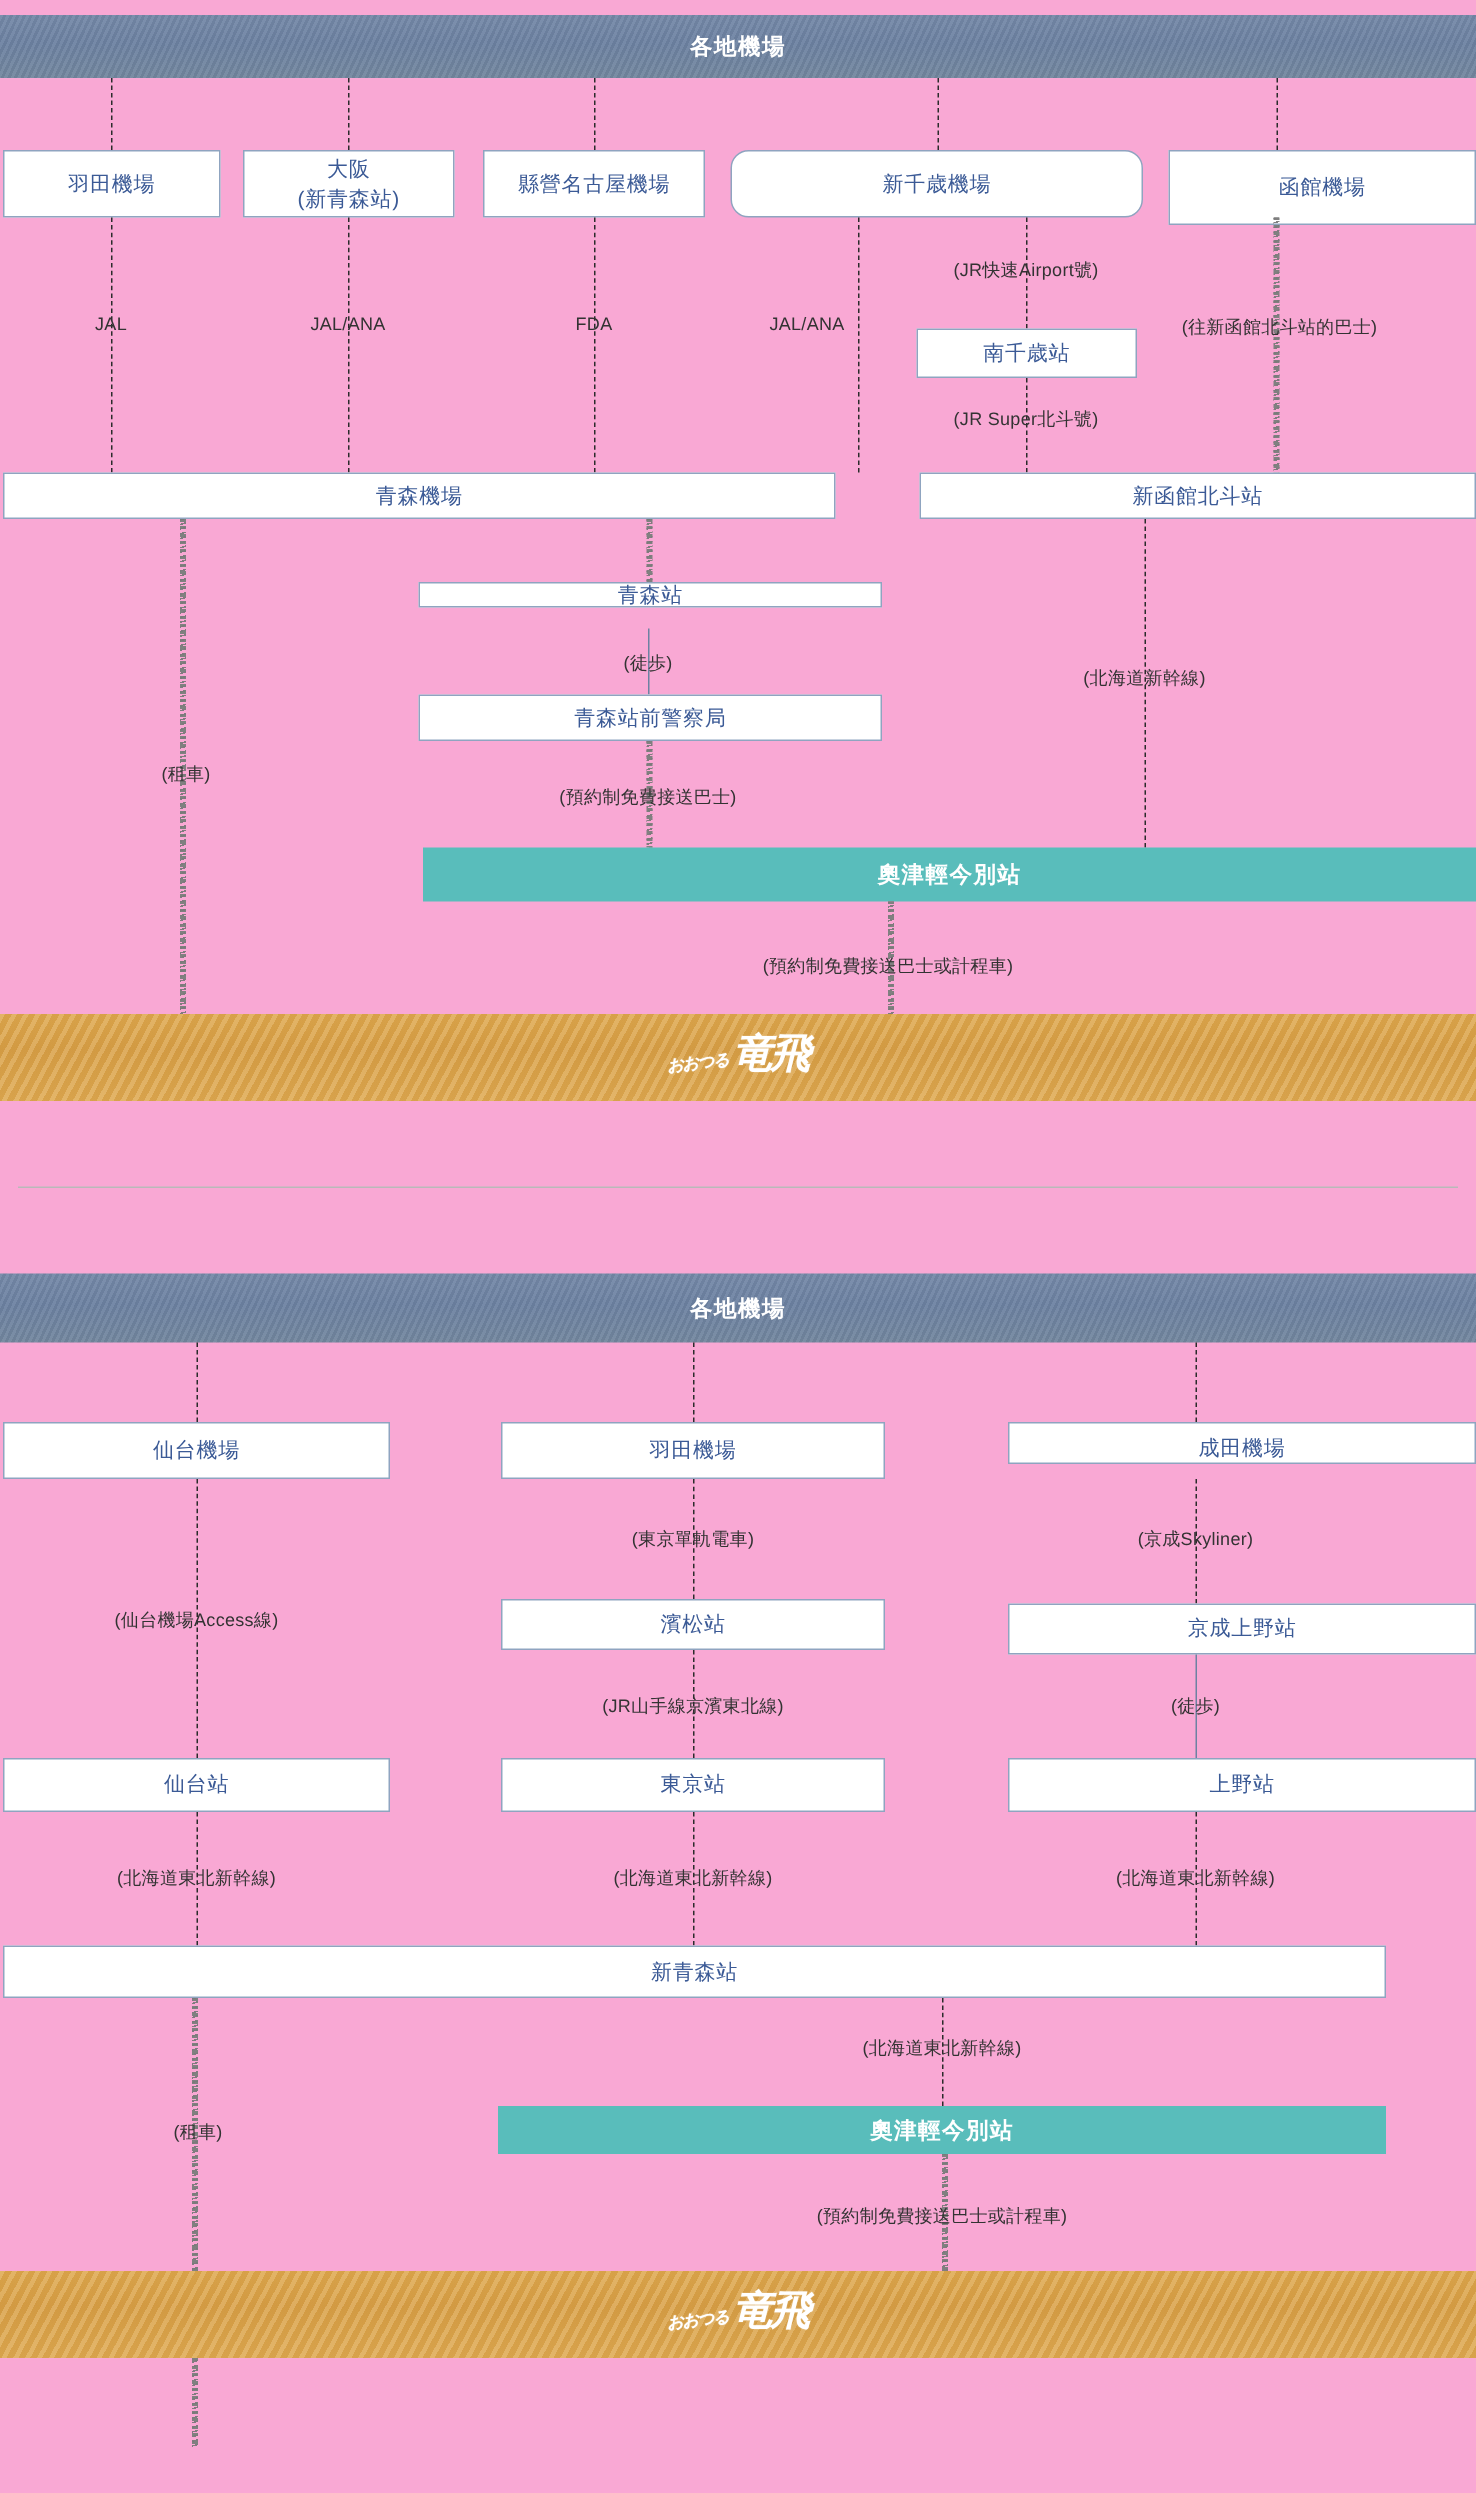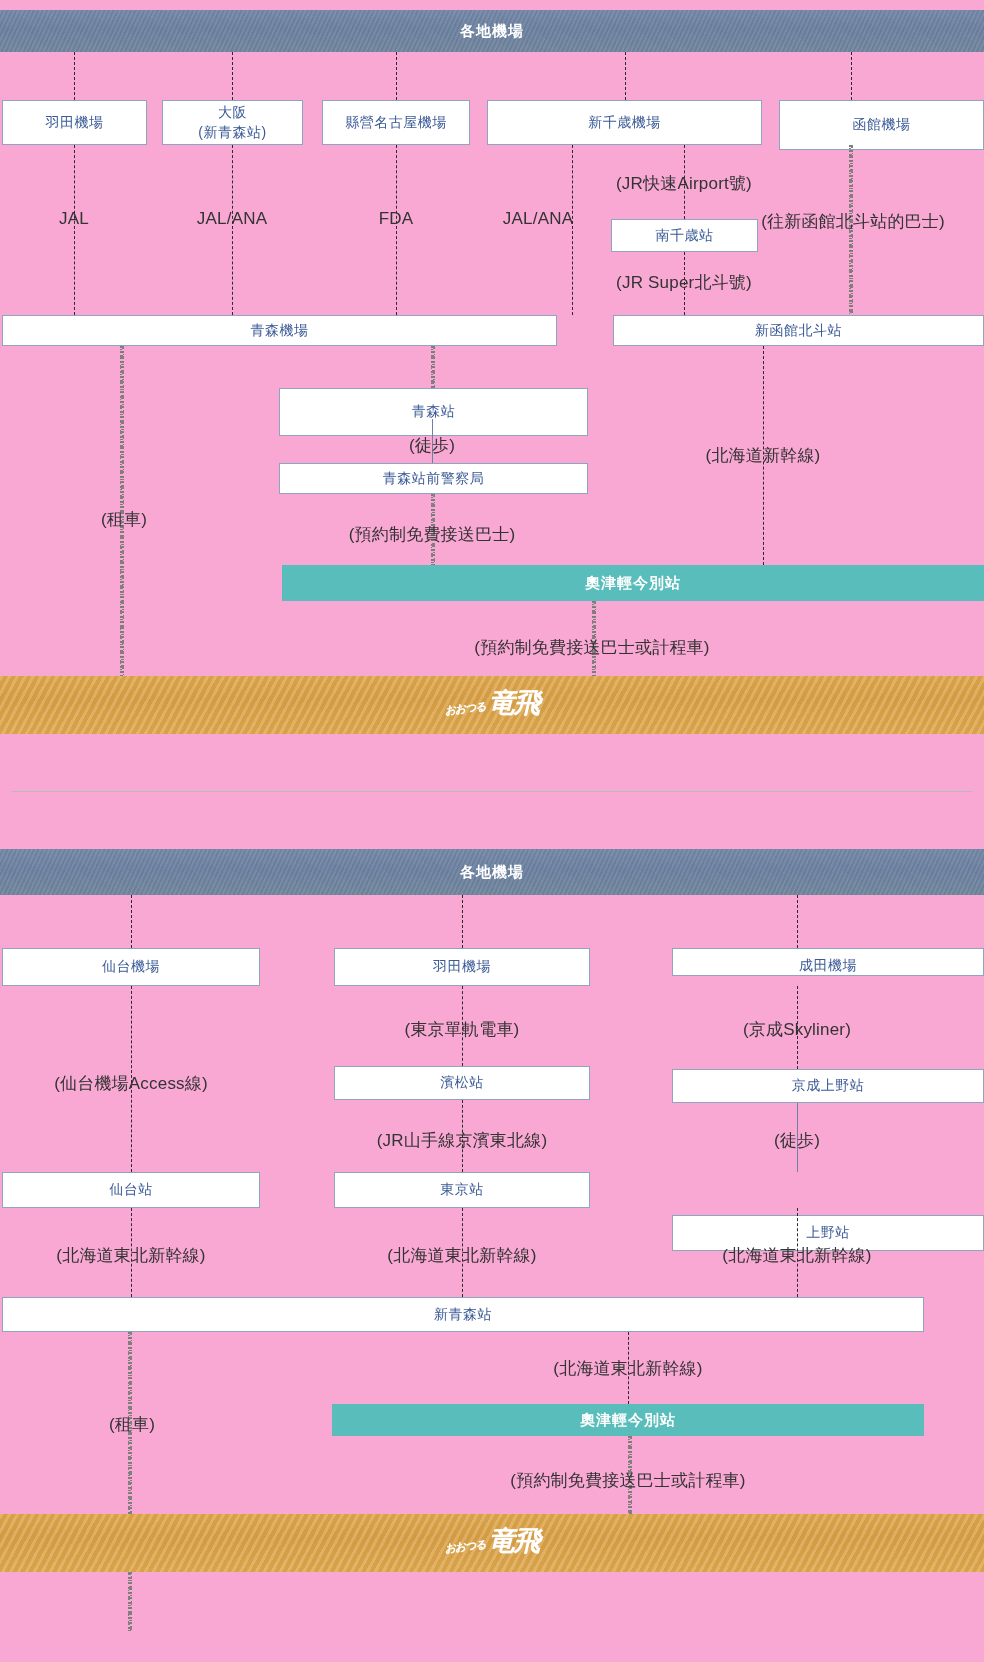--- a/index.html
+++ b/index.html
@@ -85,21 +85,21 @@
     opacity:.95;
   }
   .conn.solid{
     border-left-style:solid;
     border-left-color:#6d82a2;
   }
 
   
   .elabel{
     position:absolute;
-    font-size:17px;
+    font-size:12px;
     color:#333333;
     white-space:nowrap;
     letter-spacing:.2px;
     transform:translateX(-50%);
   }
 
   
   .divider{
     position:absolute;
     height:0;
@@ -158,21 +158,21 @@
 
     <div class="node" style="left:162px;top:100px;width:141px;height:45px;flex-direction:column;">
       <span>大阪</span>
       <span class="l2">(新青森站)</span>
     </div>
 
     <div class="node" style="left:322px;top:100px;width:148px;height:45px;">
       <span>縣營名古屋機場</span>
     </div>
 
-    <div class="node" style="left:487px;top:100px;width:275px;height:45px;">
+    <div class="node" style="left:487px;top:100px;width:275px;height:45px;border-radius:12px;">
       <span>新千歳機場</span>
     </div>
 
     <div class="node" style="left:779px;top:100px;width:205px;height:50px;">
       <span>函館機場</span>
     </div>
 
     <div class="conn" style="left:74px;top:145px;height:170px;"></div>
     <div class="conn" style="left:232px;top:145px;height:170px;"></div>
     <div class="conn" style="left:396px;top:145px;height:170px;"></div>
@@ -197,21 +197,21 @@
       <span>青森機場</span>
     </div>
     <div class="node" style="left:613px;top:315px;width:371px;height:31px;">
       <span>新函館北斗站</span>
     </div>
 
     <div class="conn wavy" style="left:120px;top:346px;height:330px;"></div>
     <div class="conn wavy" style="left:431px;top:346px;height:42px;"></div>
     <div class="elabel" style="left:124px;top:508px;">(租車)</div>
 
-    <div class="node" style="left:279px;top:388px;width:309px;height:48px;">
+    <div class="node" style="left:279px;top:388px;width:309px;height:17px;">
       <span>青森站</span>
     </div>
     <div class="conn solid" style="left:432px;top:419px;height:44px;"></div>
     <div class="elabel" style="left:432px;top:434px;">(徒歩)</div>
 
     <div class="node" style="left:279px;top:463px;width:309px;height:31px;">
       <span>青森站前警察局</span>
     </div>
     <div class="conn wavy" style="left:431px;top:494px;height:71px;"></div>
     <div class="elabel" style="left:432px;top:523px;">(預約制免費接送巴士)</div>
@@ -277,21 +277,21 @@
 
     <div class="conn solid" style="left:797px;top:1103px;height:69px;"></div>
     <div class="elabel" style="left:797px;top:1129px;">(徒歩)</div>
 
     <div class="node" style="left:2px;top:1172px;width:258px;height:36px;">
       <span>仙台站</span>
     </div>
     <div class="node" style="left:334px;top:1172px;width:256px;height:36px;">
       <span>東京站</span>
     </div>
-    <div class="node" style="left:672px;top:1172px;width:312px;height:36px;margin-top:43px;">
+    <div class="node" style="left:672px;top:1172px;width:312px;height:36px;">
       <span>上野站</span>
     </div>
 
     <div class="conn" style="left:131px;top:1208px;height:89px;"></div>
     <div class="conn" style="left:462px;top:1208px;height:89px;"></div>
     <div class="conn" style="left:797px;top:1208px;height:89px;"></div>
     <div class="elabel" style="left:131px;top:1244px;">(北海道東北新幹線)</div>
     <div class="elabel" style="left:462px;top:1244px;">(北海道東北新幹線)</div>
     <div class="elabel" style="left:797px;top:1244px;">(北海道東北新幹線)</div>
 

